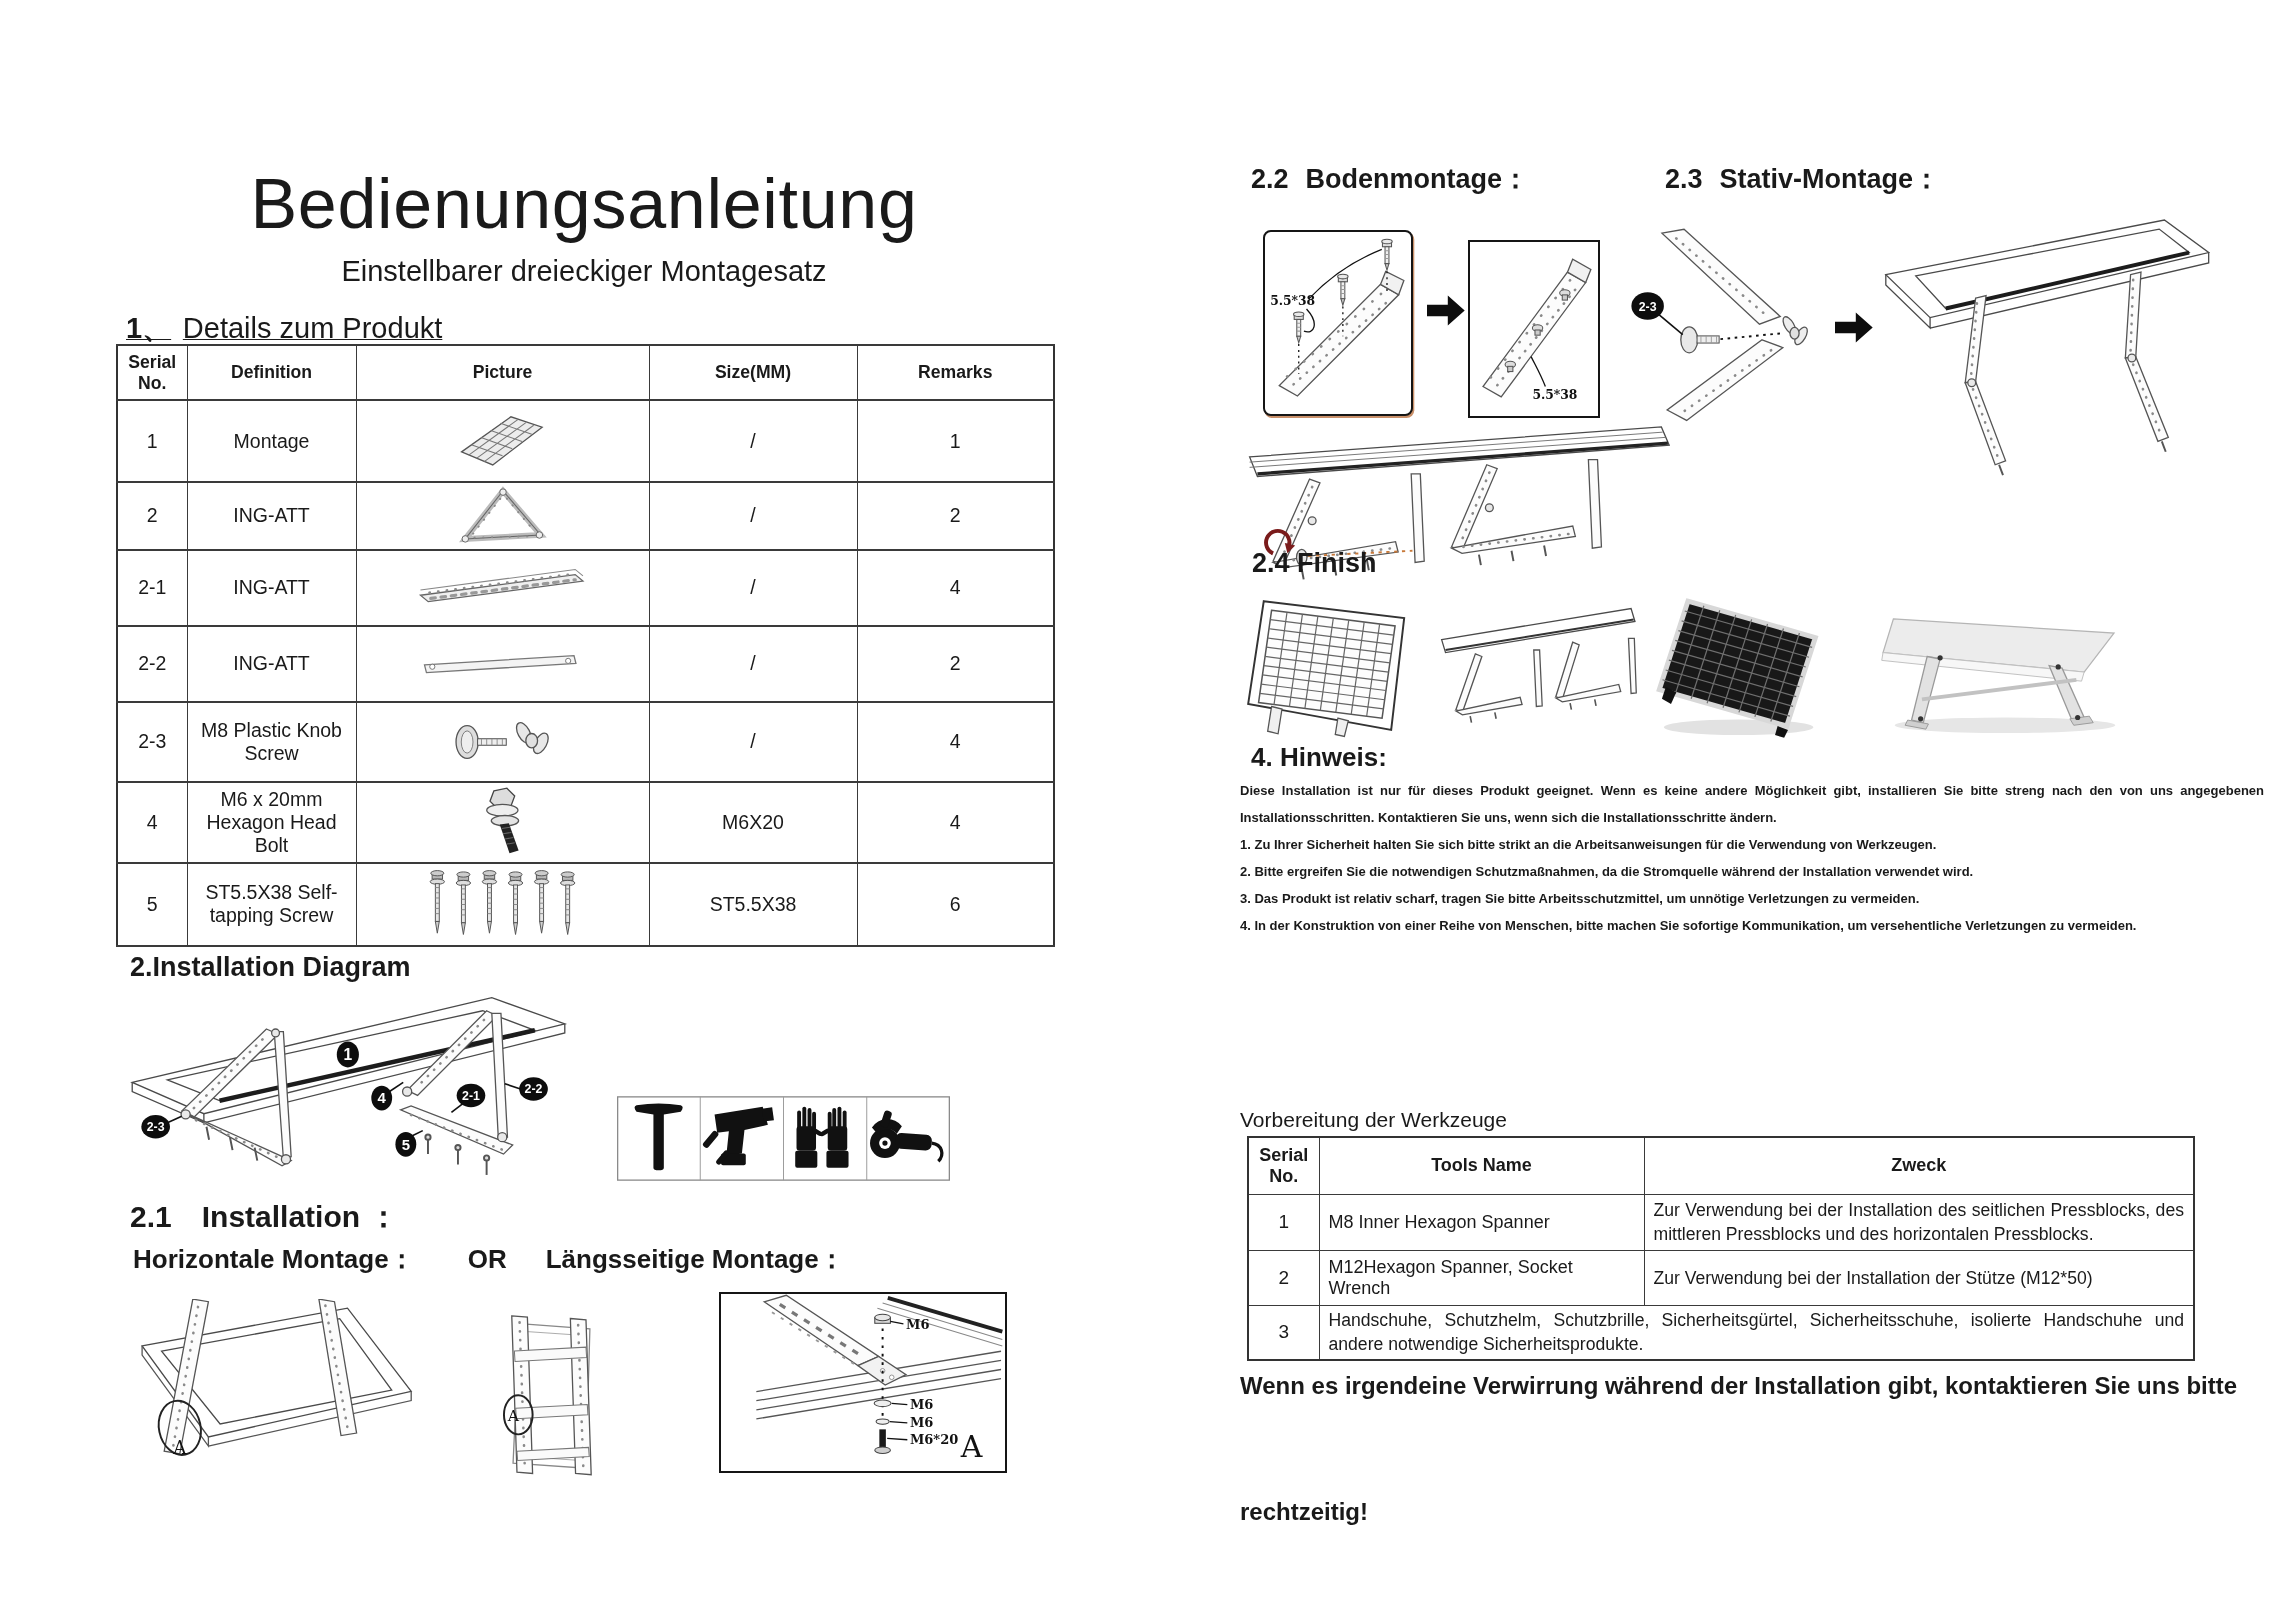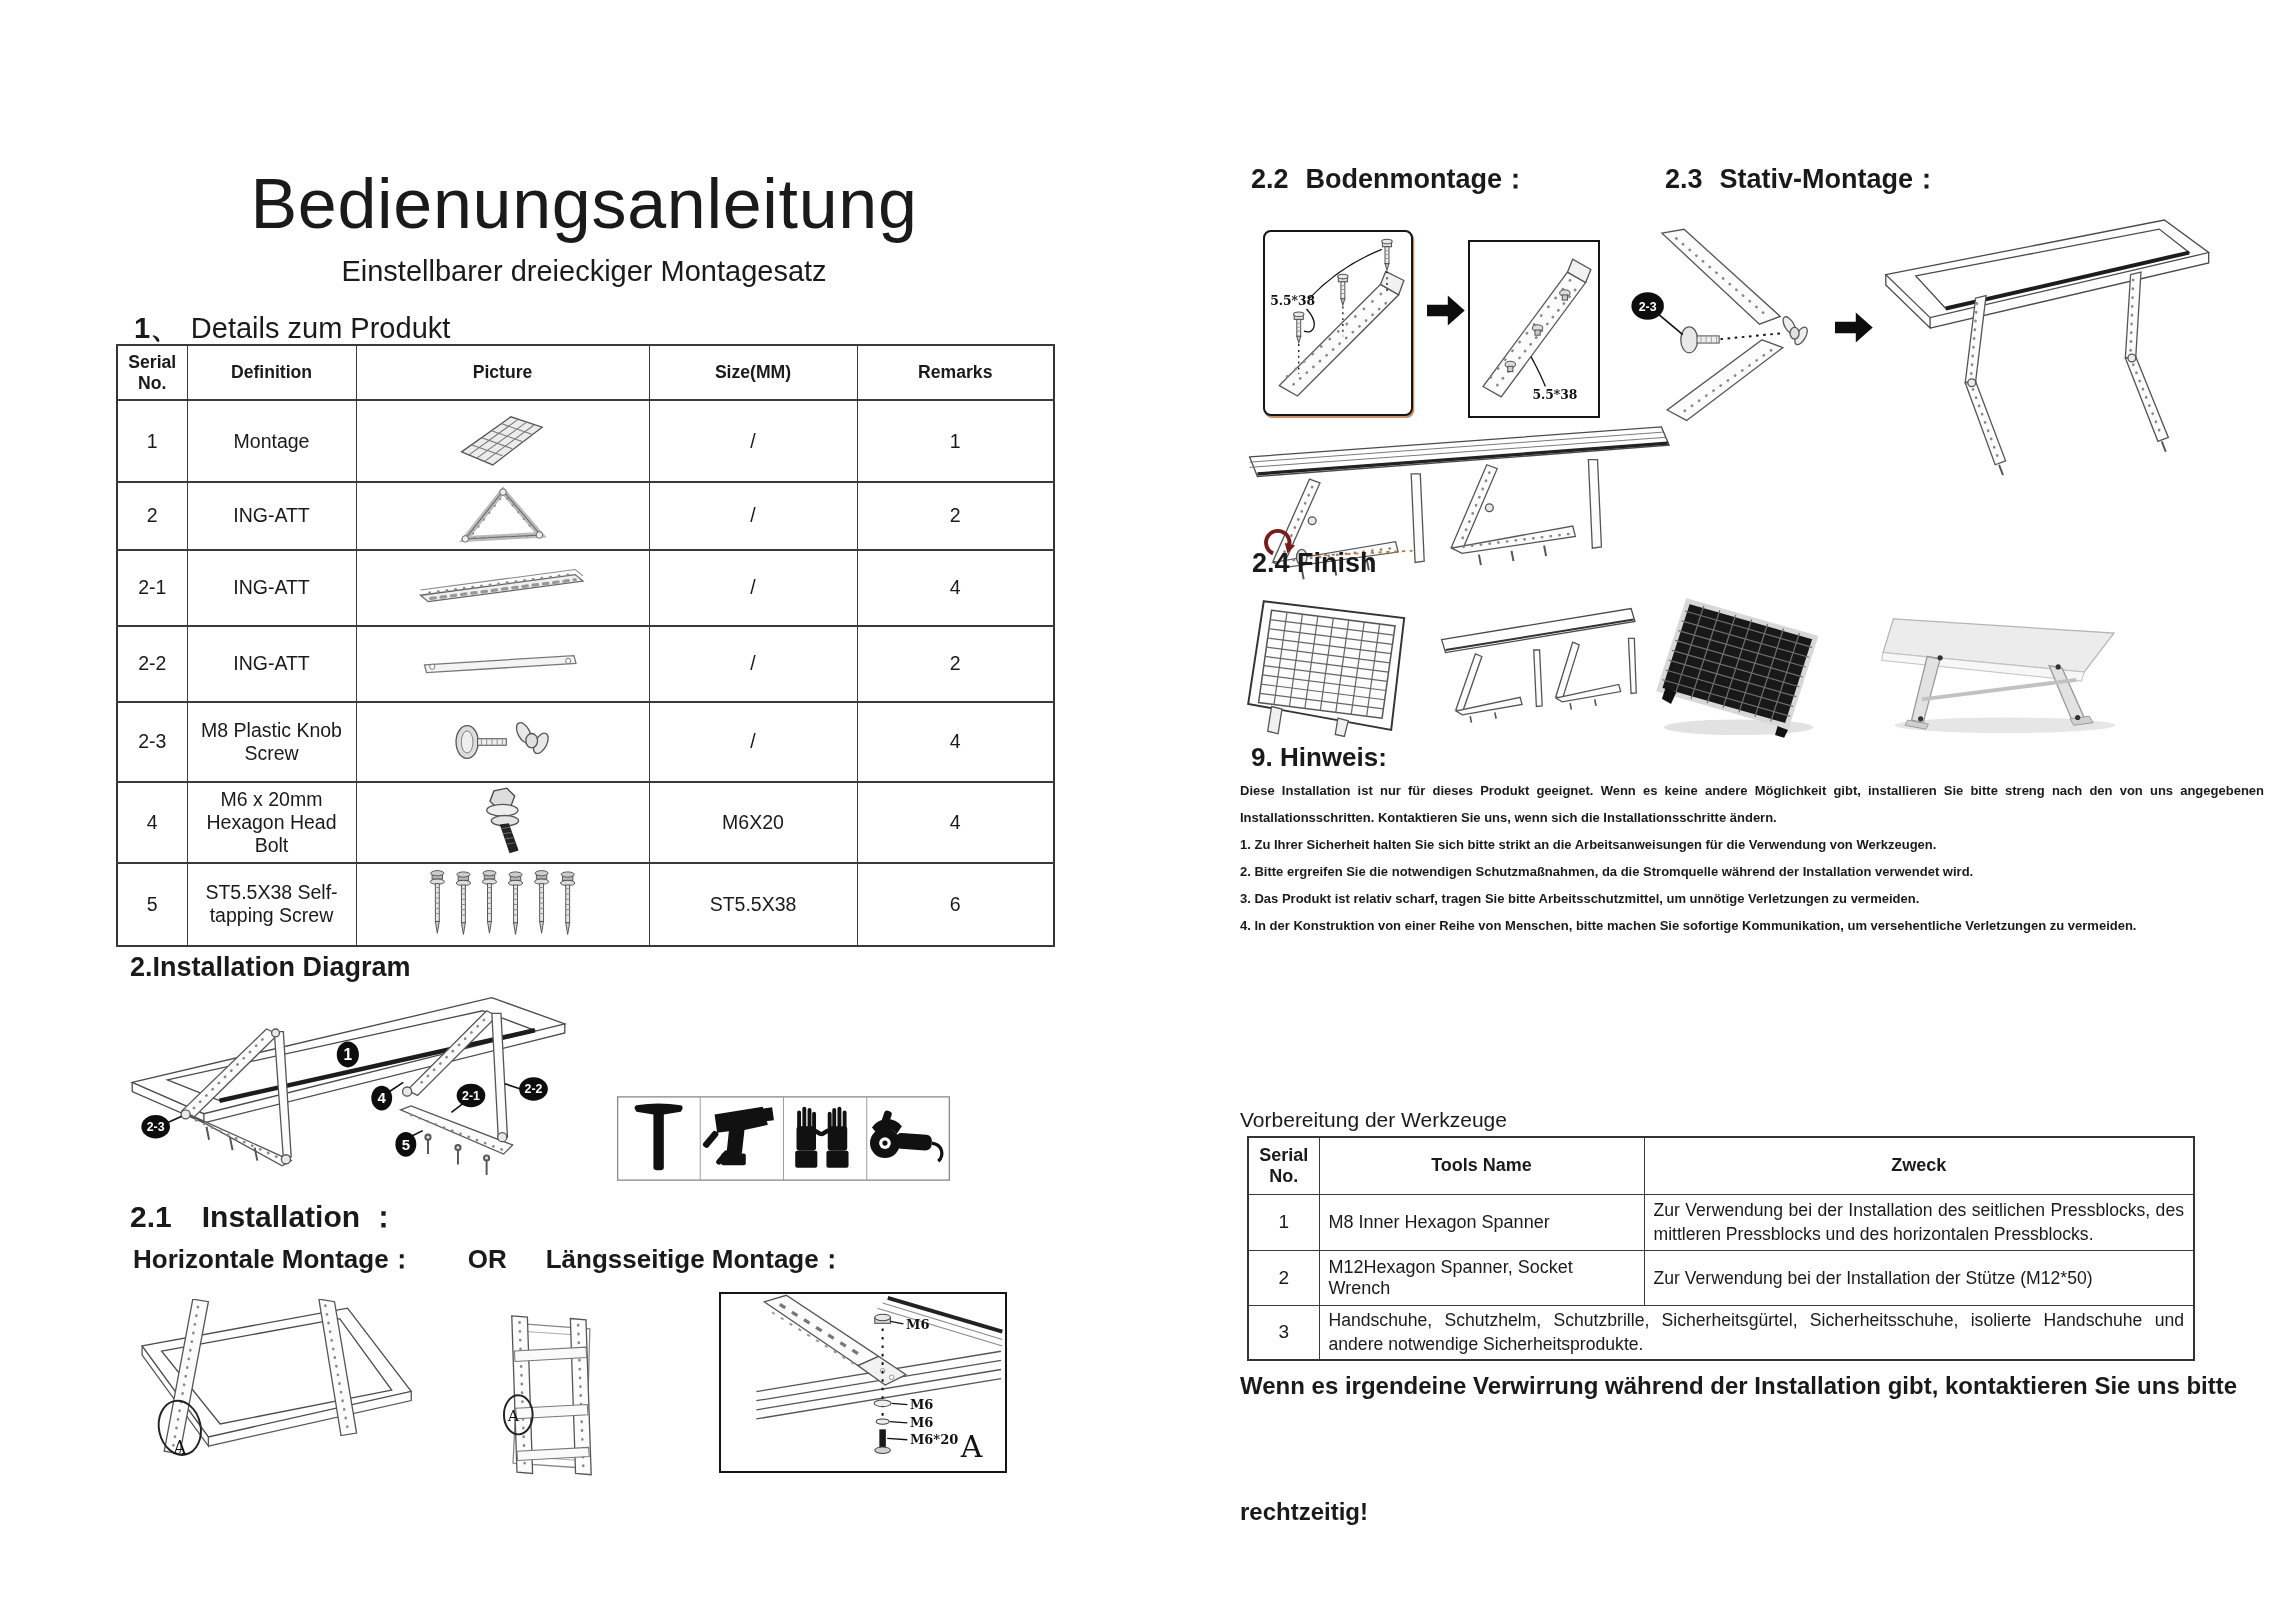--- a/index.html
+++ b/index.html
@@ -45,21 +45,21 @@
   .frameln{stroke:#4a4a4a;stroke-width:2;fill:#fff;}
 </style>
 </head>
 <body>
 
 <div class="page">
 
   <div class="abs doc-title" style="left:116px;top:164px;">Bedienungsanleitung</div>
   <div class="abs doc-subtitle" style="left:116px;top:255px;">Einstellbarer dreieckiger Montagesatz</div>
 
-  <div class="abs h-mixed" style="left:134px;top:309px;">
+  <div class="abs h-mixed" style="left:126px;top:309px;text-decoration:underline;">
     <span class="num">1、</span><span class="lab">Details zum Produkt</span>
   </div>
 
   <table class="product-table abs" style="left:116px;top:344px;">
     <colgroup>
         <col style="width:70px">
         <col style="width:169px">
         <col style="width:293px">
         <col style="width:208px">
         <col style="width:197px">
@@ -610,21 +610,21 @@
     <polygon points="50,182 82,188 78,196 46,190" fill="#cfcfcf" stroke="#9a9a9a" stroke-width="1.5"></polygon>
     <polygon points="268,98 288,102 322,178 304,184" fill="#e2e2e2" stroke="#9a9a9a" stroke-width="2"></polygon>
     <polygon points="300,180 330,176 336,186 306,190" fill="#cfcfcf" stroke="#9a9a9a" stroke-width="1.5"></polygon>
     <line x1="72" y1="150" x2="310" y2="120" stroke="#c2c2c2" stroke-width="6"></line>
     <circle cx="100" cy="86" r="4" fill="#333"></circle>
       <circle cx="282" cy="100" r="4" fill="#333"></circle>
     <circle cx="70" cy="180" r="4" fill="#333"></circle>
       <circle cx="312" cy="178" r="4" fill="#333"></circle>
   </svg>
 
-  <div class="abs sec-h" style="left:1251px;top:742px;font-size:26px;">9. Hinweis:</div>
+  <div class="abs sec-h" style="left:1251px;top:742px;font-size:26px;">4. Hinweis:</div>
 
   <div class="abs hinweis" style="left:1240px;top:777px;">
     <p>Diese Installation ist nur für dieses Produkt geeignet. Wenn es keine andere Möglichkeit gibt, installieren Sie bitte streng nach den von uns angegebenen Installationsschritten. Kontaktieren Sie uns, wenn sich die Installationsschritte ändern.</p>
     <p>1. Zu Ihrer Sicherheit halten Sie sich bitte strikt an die Arbeitsanweisungen für die Verwendung von Werkzeugen.</p>
     <p>2. Bitte ergreifen Sie die notwendigen Schutzmaßnahmen, da die Stromquelle während der Installation verwendet wird.</p>
     <p>3. Das Produkt ist relativ scharf, tragen Sie bitte Arbeitsschutzmittel, um unnötige Verletzungen zu vermeiden.</p>
     <p>4. In der Konstruktion von einer Reihe von Menschen, bitte machen Sie sofortige Kommunikation, um versehentliche Verletzungen zu vermeiden.</p>
   </div>
 
   <div class="abs werkzeuge-h" style="left:1240px;top:1108px;">Vorbereitung der Werkzeuge</div>

